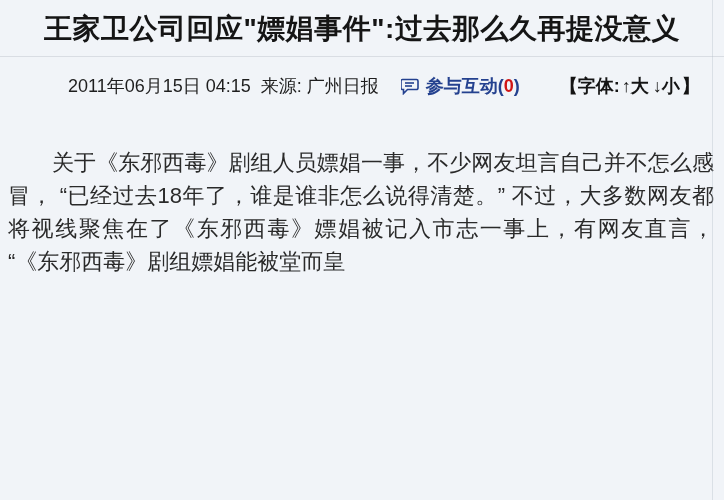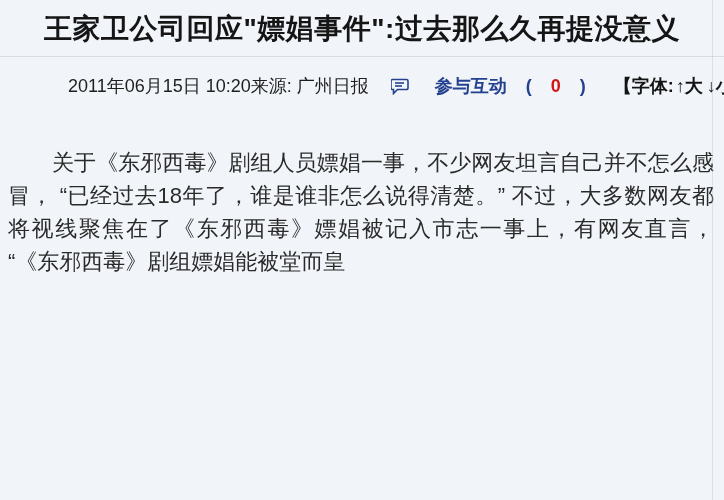--- a/index.html
+++ b/index.html
@@ -30,36 +30,35 @@
     margin-top:9px;
   }
   .meta {
     margin:17px 0 0 68px;
     display:flex;
     align-items:center;
     font-size:18px;
     color:#1e1e1e;
     white-space:nowrap;
   }
-  .meta .source { }
+  .meta .source { margin-left:10px; }
   .interact {
     margin-left:22px;
     display:inline-flex;
     align-items:center;
     text-decoration:none;
     font-weight:bold;
     color:#24418f;
     cursor:pointer;
-    gap:19px;
   }
   .interact svg { margin-right:6px; display:block; }
   .count-red { color:#d01616; font-weight:bold; }
   .count-paren { color:#24418f; font-weight:bold; }
   .font-widget {
-    margin-left:28px;
+    margin-left:40px;
     color:#141414;
     font-weight:bold;
     display:inline-flex;
     align-items:center;
   }
   .font-widget a {
     color:#141414;
     text-decoration:none;
     cursor:pointer;
     margin:0 2px;
@@ -79,21 +78,21 @@
 </head>
 <body>
 
 <div class="page-edge"></div>
 
 <h1 class="title">王家卫公司回应"嫖娼事件":过去那么久再提没意义</h1>
 
 <div class="divider"></div>
 
 <div class="meta">
-  <span>2011年06月15日 10:20</span>
+  <span>2011年06月15日 04:15</span>
   <span class="source">来源: 广州日报</span>
   <a class="interact">
     <span style="display:inline-flex;">
       <svg width="19" height="18" viewBox="0 0 19 18" fill="none" stroke="#24418f" stroke-width="1.6">
         <path d="M2.5 2.5 h14 a1.5 1.5 0 0 1 1.5 1.5 v7 a1.5 1.5 0 0 1 -1.5 1.5 h-9 l-4 4 v-4 h-1 a1.5 1.5 0 0 1 -1.5 -1.5 v-7 a1.5 1.5 0 0 1 1.5 -1.5 z" transform="translate(-1,0)"></path>
         <line x1="4" y1="6" x2="13" y2="6"></line>
         <line x1="4" y1="9" x2="11" y2="9"></line>
       </svg>
     </span>
     <span>参与互动</span>

